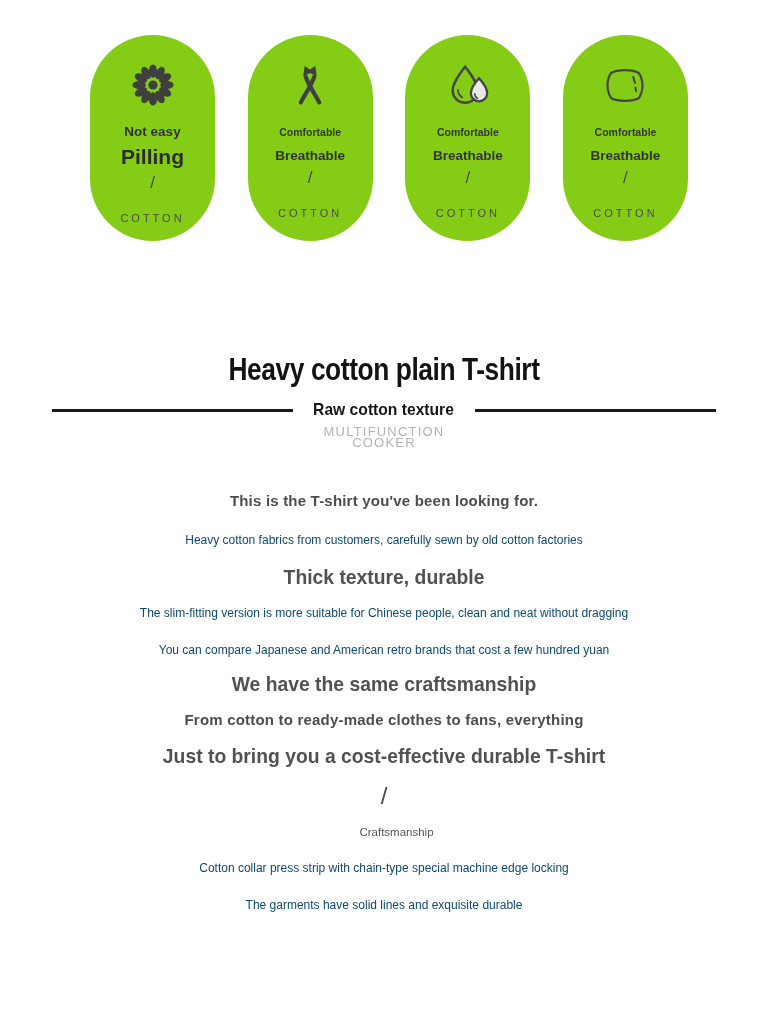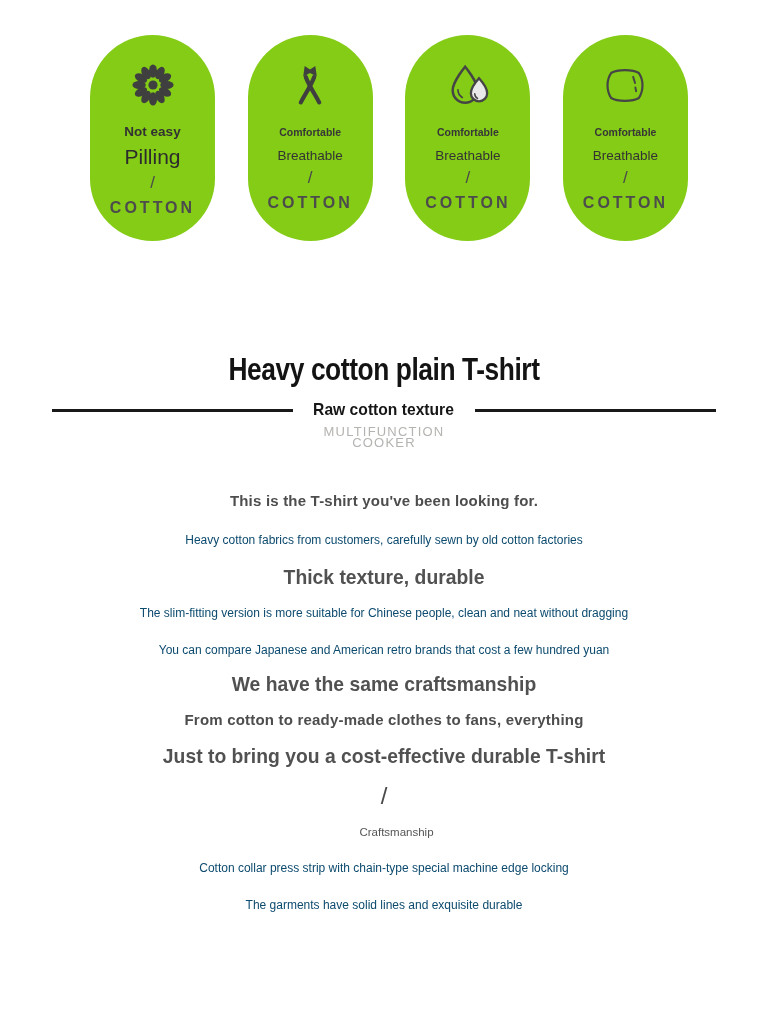--- a/index.html
+++ b/index.html
@@ -19,25 +19,25 @@
   .badge {
     width:125px; height:206px;
     background:#84cc16;
     border-radius:63px;
     display:flex; flex-direction:column; align-items:center;
     padding-top:26px; box-sizing:border-box;
     text-align:center;
   }
   .badge-icon { height:48px; display:flex; align-items:center; justify-content:center; }
   .b-line1 { margin-top:17px; font-size:10.5px; font-weight:bold; color:#373737; line-height:13px; }
-  .b-line2 { margin-top:9px;  font-size:13.5px; font-weight:normal; color:#333333; line-height:15px; }
+  .b-line2 { margin-top:9px;  font-size:13.5px; font-weight:bold; color:#333333; line-height:15px; }
   .badge--first .b-line1 { font-size:13.5px; color:#323232; line-height:15px; margin-top:15px; }
   .badge--first .b-line2 { font-size:21px;  color:#2c2c2c; line-height:22px; margin-top:7px; }
   .b-slash { margin-top:6px; font-size:17px; font-weight:300; color:#4a4a4a; line-height:18px; }
-  .b-material { margin-top:8px; font-size:16px; font-weight:700; color:#4c4c4c; letter-spacing:3px; line-height:16px; }
+  .b-material { margin-top:18px; font-size:11px; font-weight:400; color:#4c4c4c; letter-spacing:3px; line-height:16px; }
 
   
   .title {
     margin:111px 0 0 0;
     text-align:center;
     font-size:31px; font-weight:bold; color:#131313;
     letter-spacing:-0.5px;
     line-height:36px;
     transform:scaleX(0.85); transform-origin:50% 50%;
   }

